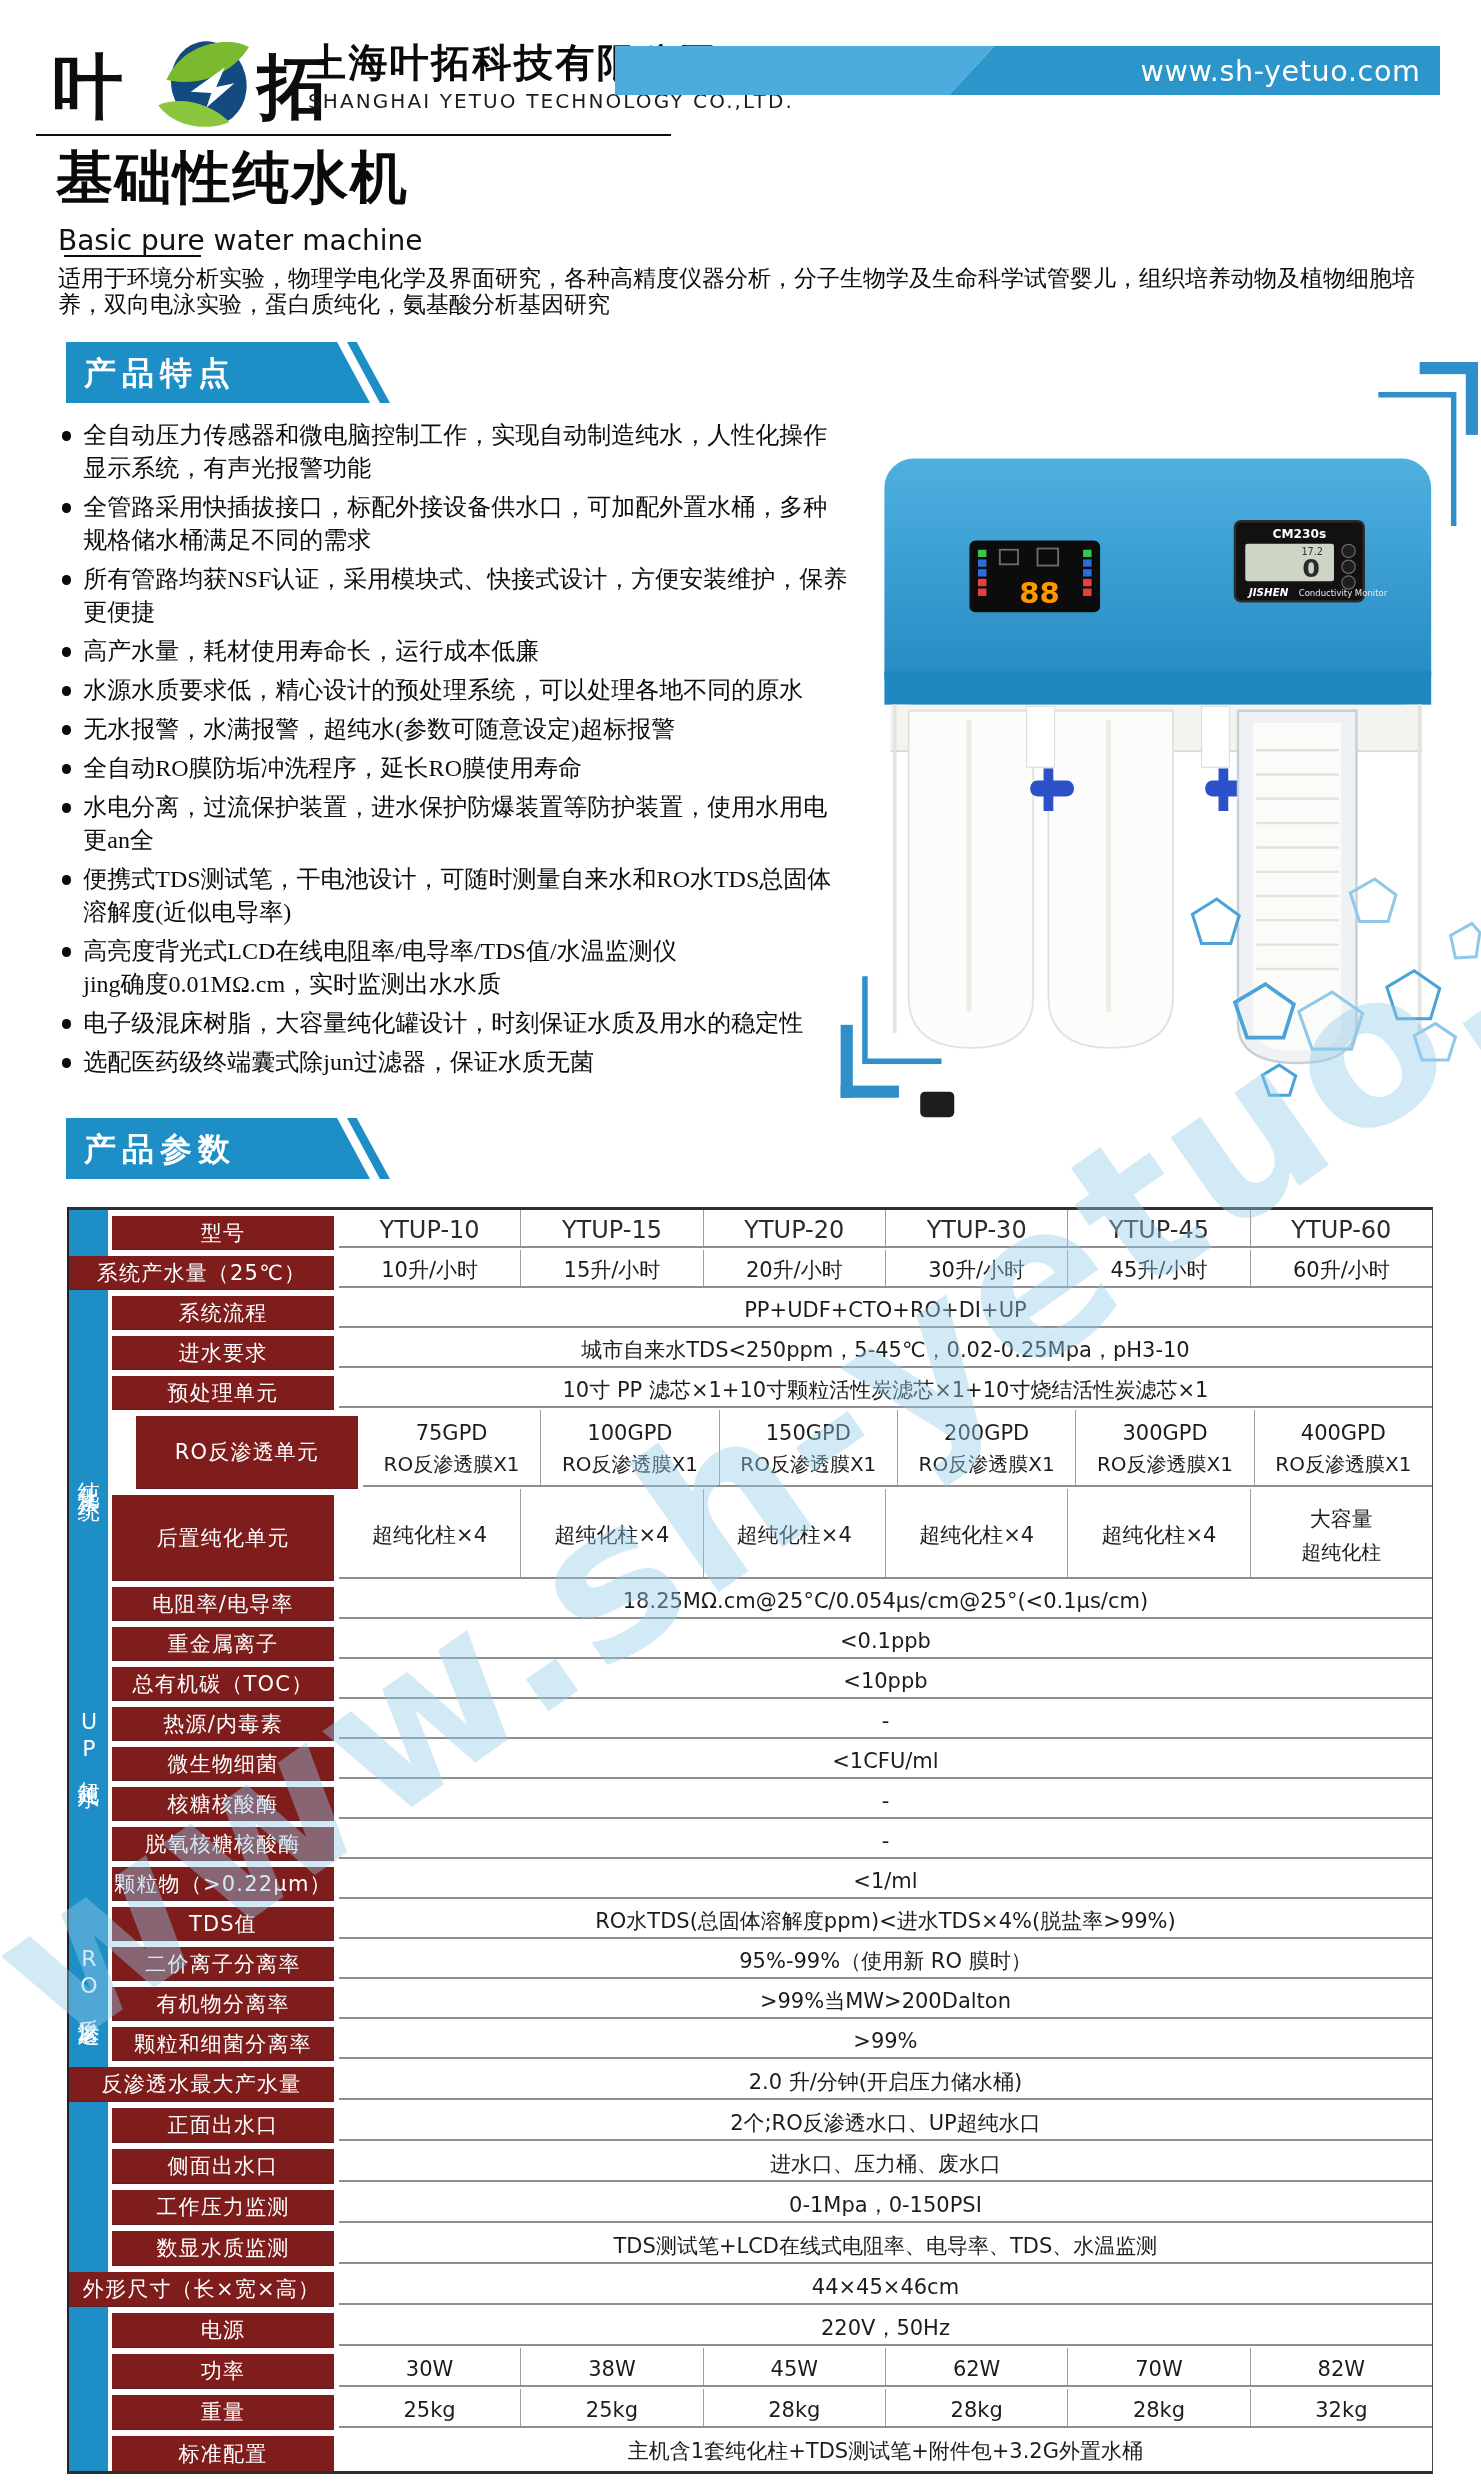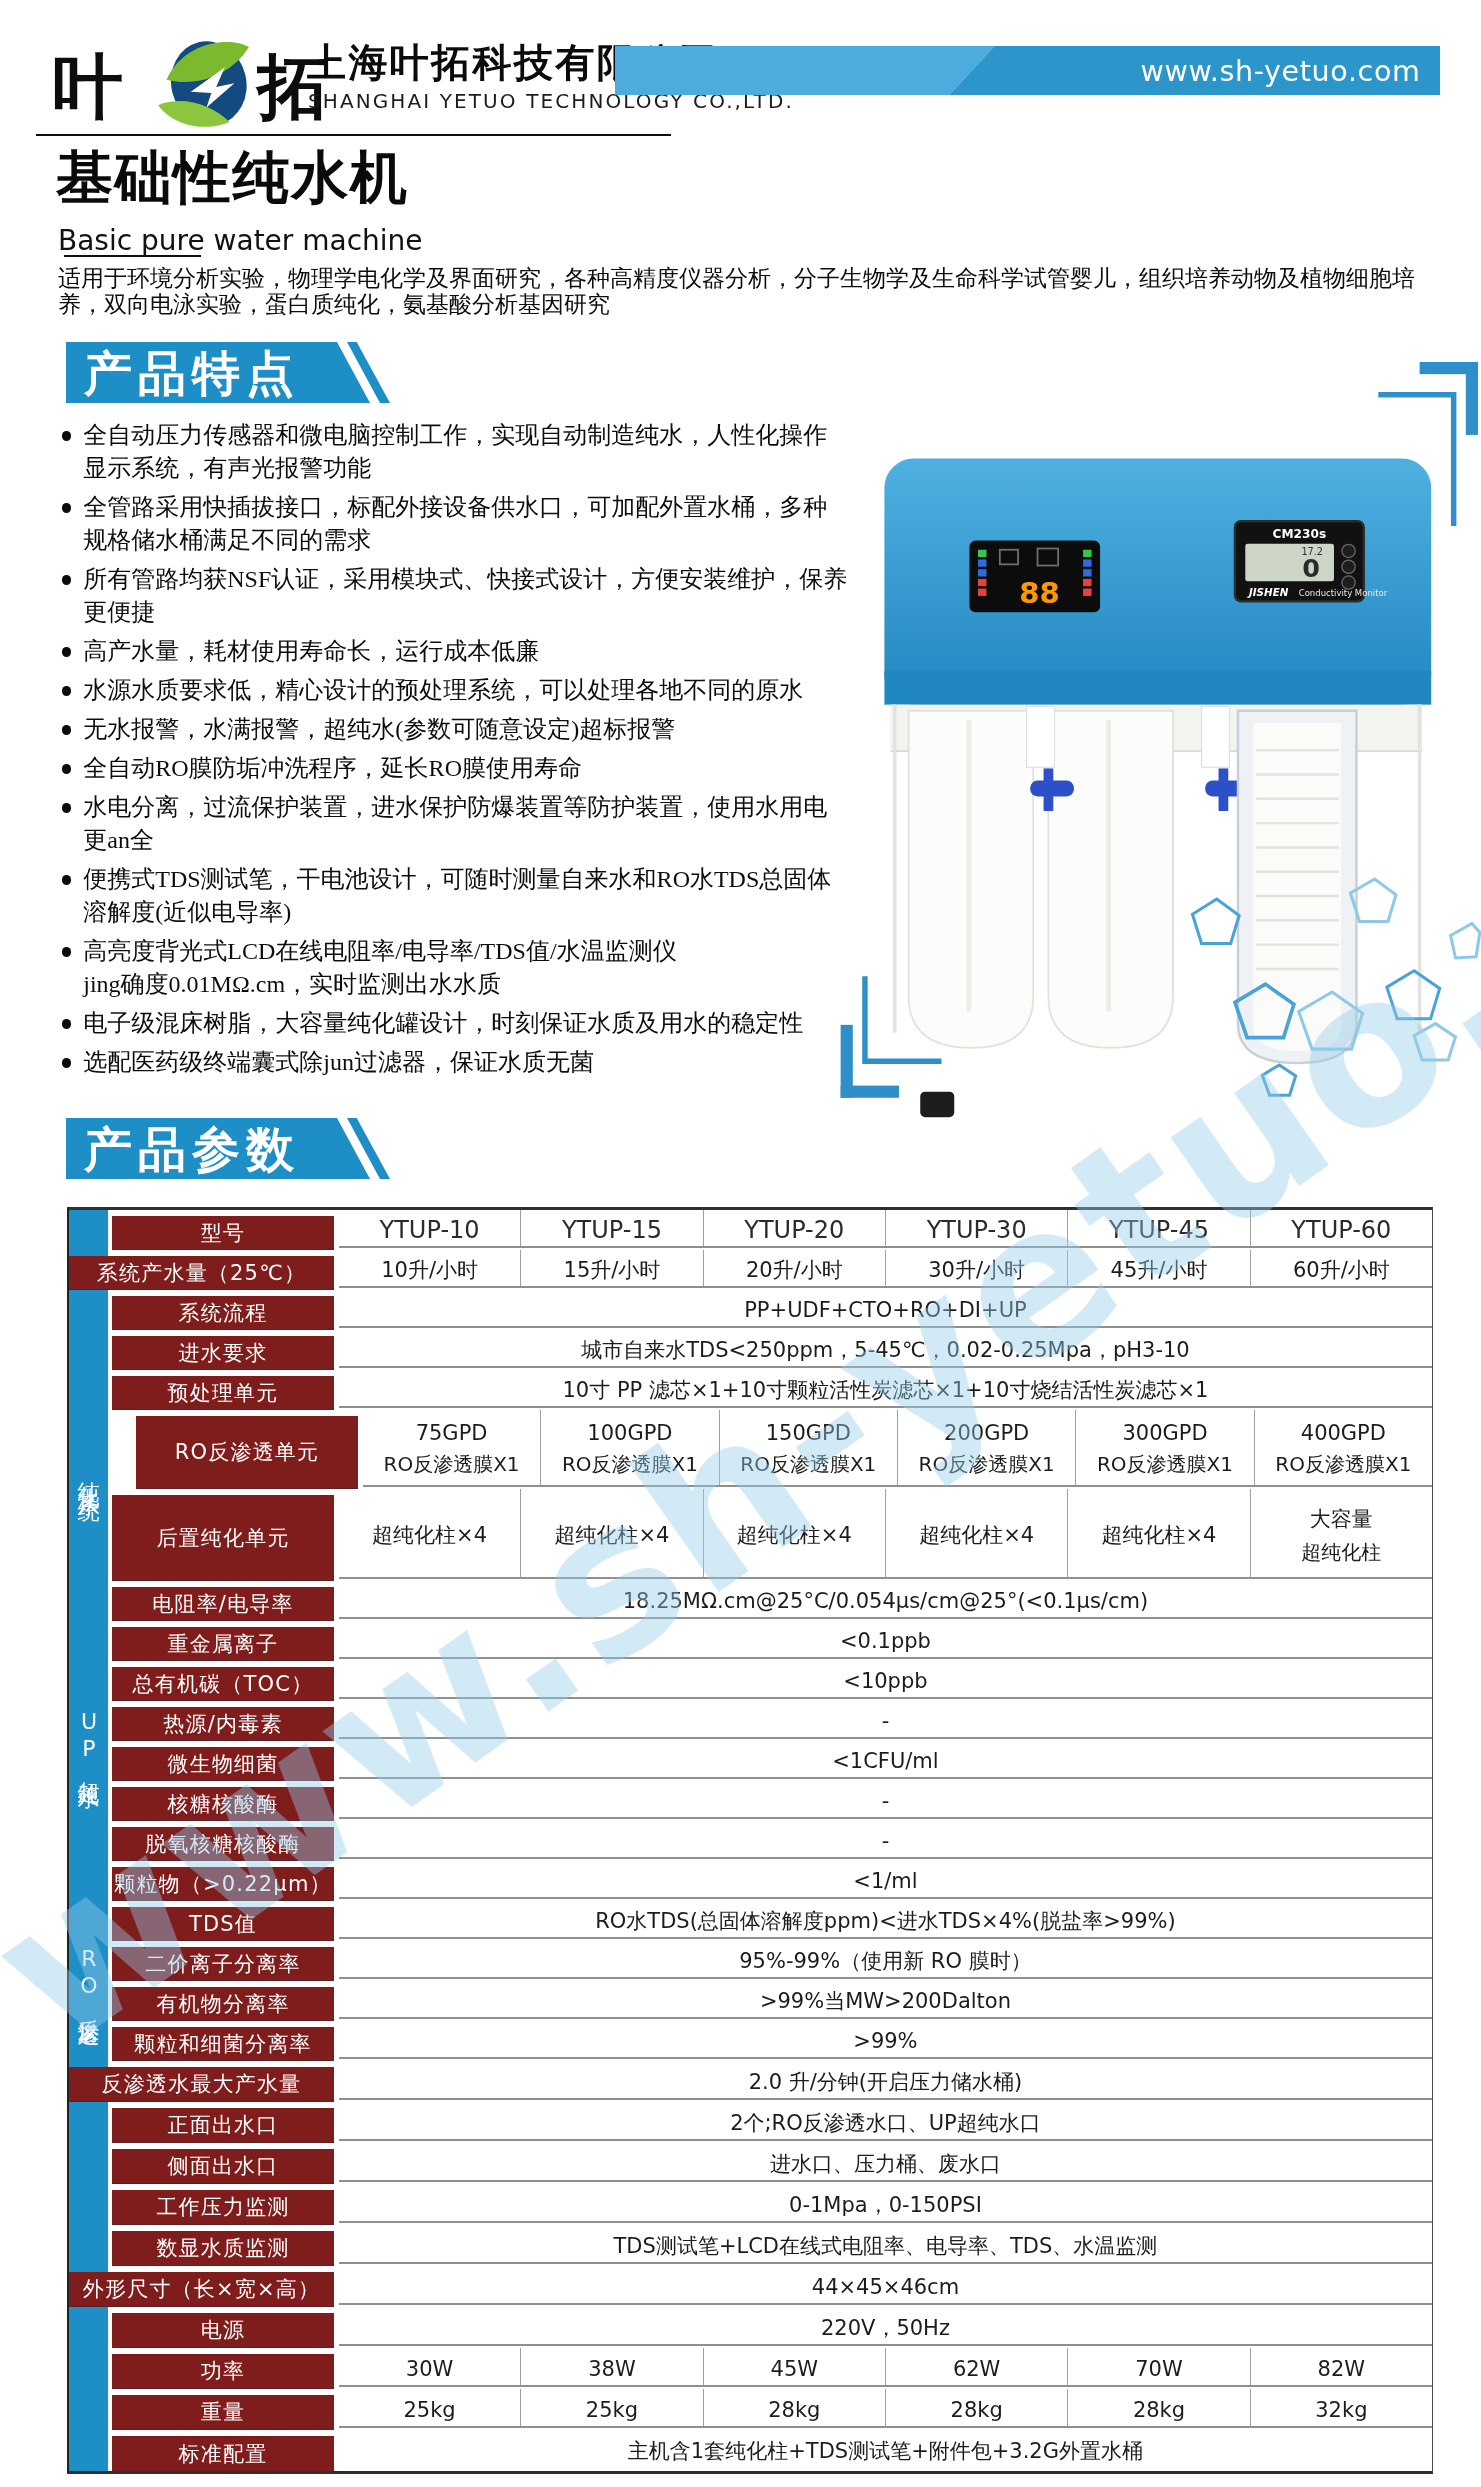--- a/index.html
+++ b/index.html
@@ -26,21 +26,21 @@
   .short-rule{left:64px;top:255px;width:137px;height:1.8px;background:#101010;}
   .intro{left:58px;top:265px;width:1371px;font-size:23px;line-height:26px;color:#0d0d0d;}
 
   
   .banner{height:61px;width:340px;}
   .banner-main{position:absolute;left:0;top:0;width:304px;height:100%;background:#1e8ec7;
      clip-path:polygon(0 0,271px 0,304px 100%,0 100%);}
   .banner-stripe{position:absolute;left:281px;top:0;width:49px;height:100%;background:#1e8ec7;
      clip-path:polygon(0 0,9.7px 0,43px 100%,33px 100%);}
   .banner-text{position:absolute;left:18px;top:0;height:61px;line-height:62px;
-     color:#fff;font-size:48px;font-weight:700;letter-spacing:6px;}
+     color:#fff;font-size:32px;font-weight:700;letter-spacing:6px;}
 
   
   .features{left:58px;top:419px;width:790px;font-family:Liberation Serif, serif;}
   .feat{display:flex;margin-bottom:6px;}
   .fdot{flex:0 0 9.7px;width:9.7px;height:9.7px;border-radius:50%;background:#0b0b0b;margin:12px 12px 0 3.6px;}
   .ftext{font-size:24px;line-height:33px;color:#0d0d0d;white-space:pre-line;}
 
   
   .photo{left:837px;top:331px;width:644px;height:802px;}
 

